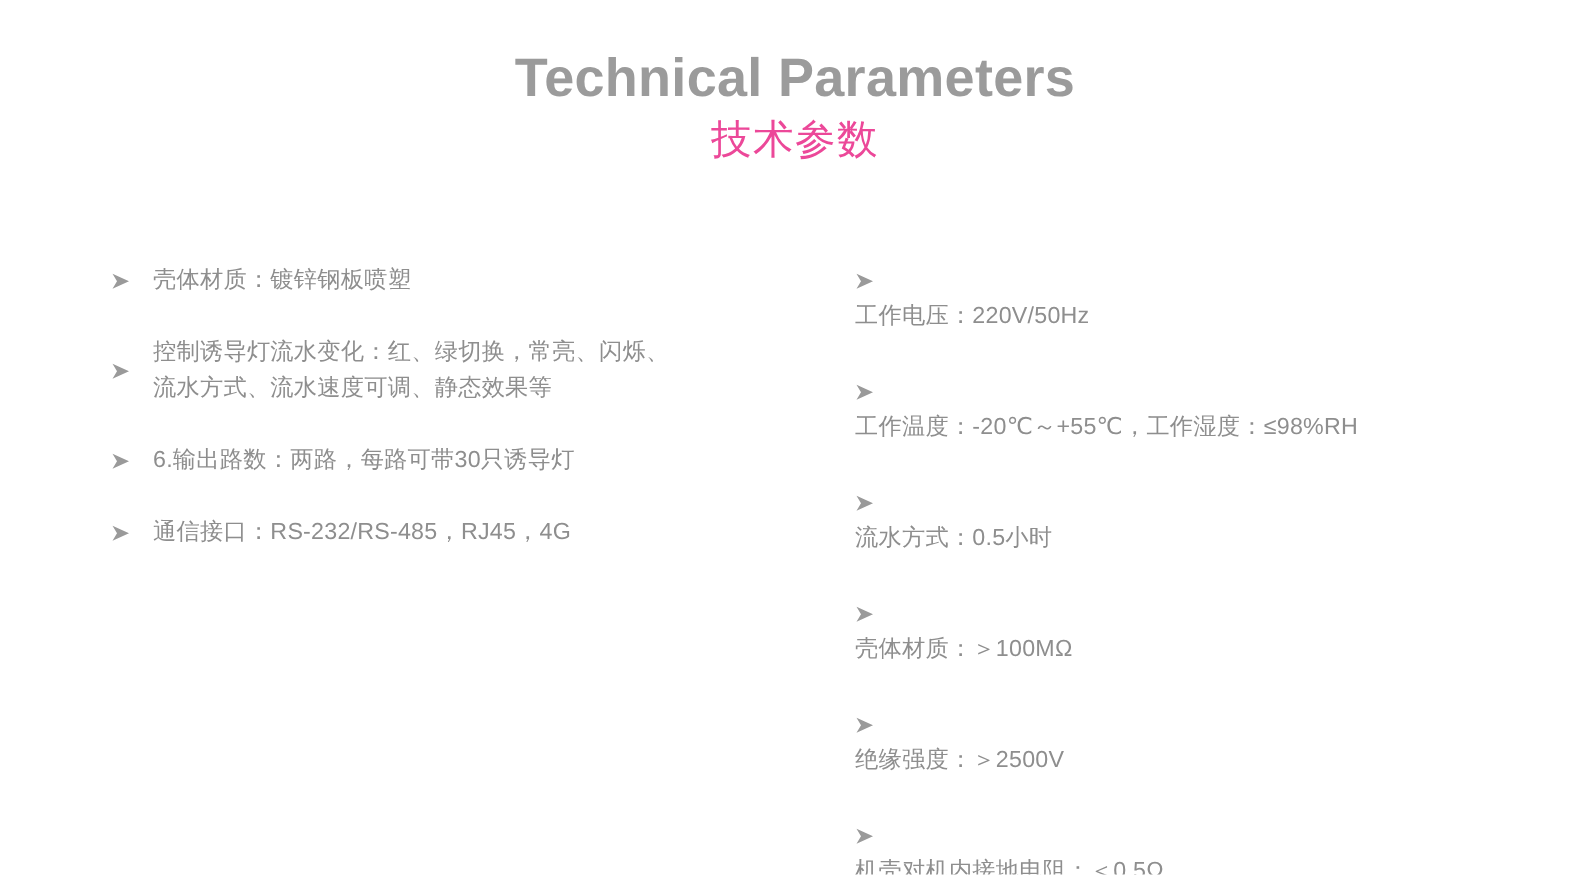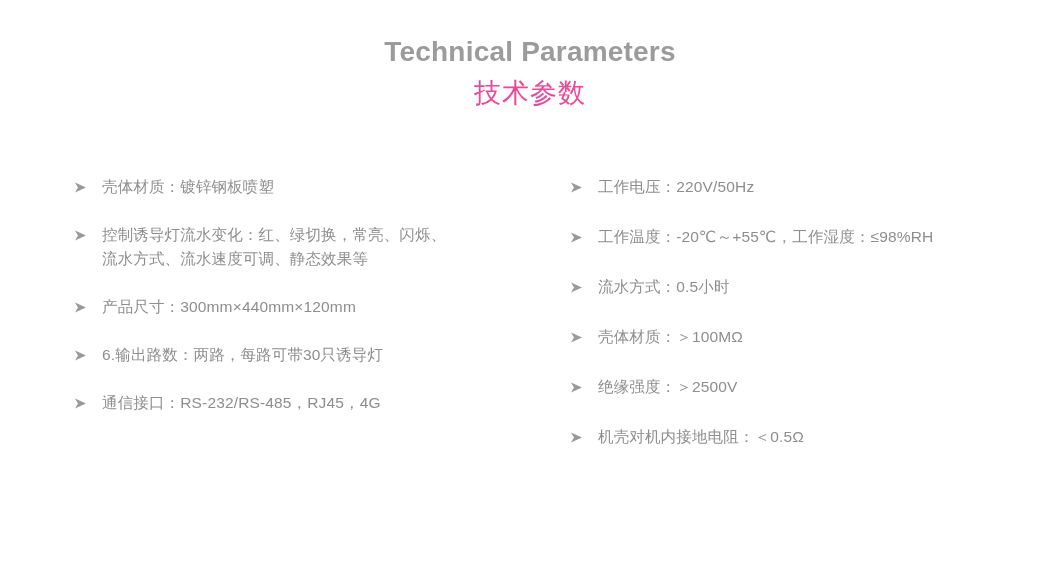--- a/index.html
+++ b/index.html
@@ -24,21 +24,21 @@
 
   
   .heading {
     position: absolute;
     top: 32px;
     left: 0;
     width: 1060px;
     text-align: center;
   }
   .heading-en {
-    font-size: 28px;
+    font-size: 36px;
     font-weight: bold;
     color: #9b9b9b;
     letter-spacing: 0.2px;
     line-height: 40px;
     white-space: nowrap;
   }
   .heading-cn {
     font-size: 27px;
     font-weight: normal;
     color: #ec4899;
@@ -63,22 +63,22 @@
   .col-left  { left: 74px;  width: 470px; }
   .col-right { left: 570px; width: 460px; }
 
   .spec-item {
     display: flex;
     align-items: flex-start;
     color: #8e8e8e;
     font-size: 15.5px;
     line-height: 24px;
   }
-  .col-left  .spec-item { margin-bottom: 24px; }
-  .col-right .spec-item { margin-bottom: 26px; }
+  .col-left  .spec-item { margin-bottom: 24px; align-items: center; }
+  .col-right .spec-item { margin-bottom: 26px; flex-direction: column; }
 
   .bullet-icon {
     flex: 0 0 auto;
     width: 13px;
     height: 24px;
     margin-right: 15px;
     position: relative;
     color: #9a9a9a;
   }
   .bullet-icon svg {
@@ -120,28 +120,20 @@
       <div class="spec-item">
         <span class="bullet-icon">
           <svg width="13" height="11" viewBox="0 0 13 11">
               <path d="M1 0.5 L12 5.5 L1 10.5 L4 5.5 Z" fill="currentColor"></path>
             </svg>
         </span>
         <span class="spec-text">控制诱导灯流水变化：红、绿切换，常亮、闪烁、
 流水方式、流水速度可调、静态效果等</span>
       </div>
 
-      <div class="spec-item">
-        <span class="bullet-icon">
-          <svg width="13" height="11" viewBox="0 0 13 11">
-              <path d="M1 0.5 L12 5.5 L1 10.5 L4 5.5 Z" fill="currentColor"></path>
-            </svg>
-        </span>
-        <span class="spec-text">产品尺寸：300mm×440mm×120mm</span>
-      </div>
 
 
       <div class="spec-item">
         <span class="bullet-icon">
           <svg width="13" height="11" viewBox="0 0 13 11">
               <path d="M1 0.5 L12 5.5 L1 10.5 L4 5.5 Z" fill="currentColor"></path>
             </svg>
         </span>
         <span class="spec-text">6.输出路数：两路，每路可带30只诱导灯</span>
       </div>

